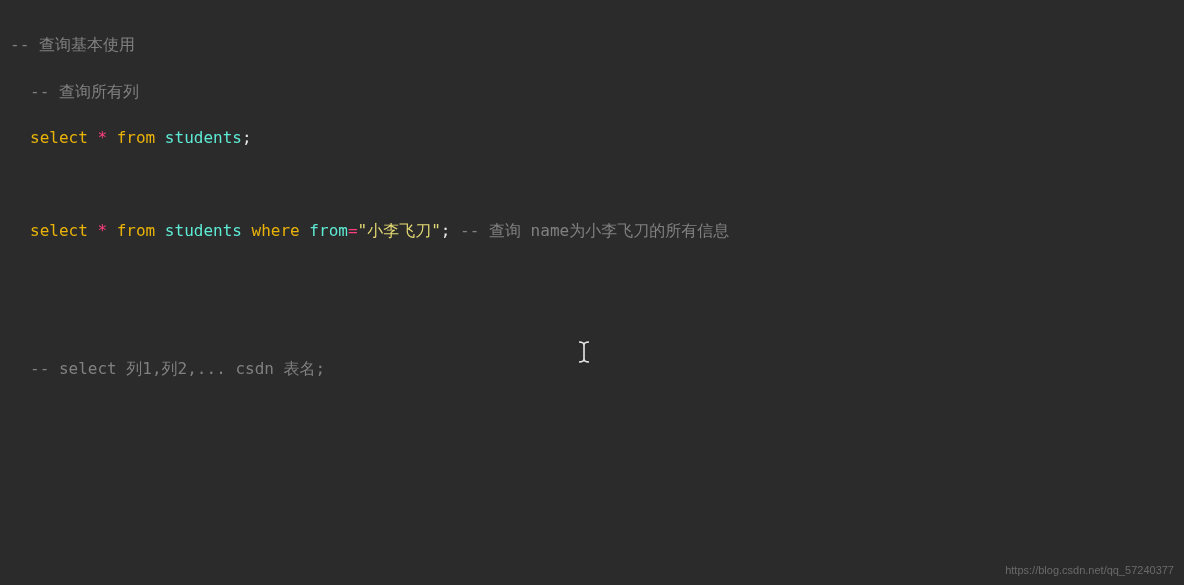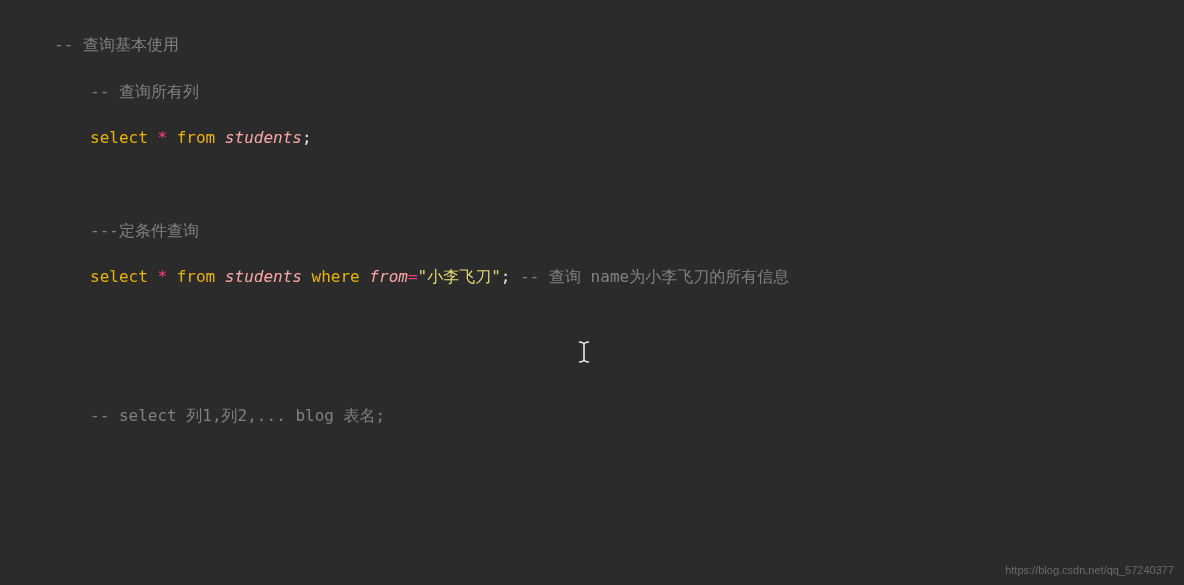--- a/index.html
+++ b/index.html
@@ -18,35 +18,33 @@
       padding: 10px 0 0 0;
       position: relative;
       overflow: hidden;
     }
     .code-editor {
       white-space: pre;
     }
     .line {
       display: block;
       padding-left: 10px;
-      margin-left: 44px;
     }
     .indent1 {
-      padding-left: 46px;
+      padding-left: 30px;
     }
     .comment {
       color: #808080;
     }
     .keyword {
       color: #eab308;
       font-weight: 500;
     }
     .identifier {
-      color: #fca5a5;
-      font-style: italic;
+      color: #5eead4;
     }
     .string {
       color: #e6db74;
     }
     .number {
       color: #c586e0;
     }
     .operator {
       color: #ff3d7f;
     }
@@ -74,25 +72,24 @@
     }
   </style>
 </head>
 <body>
 
 <div class="code-editor">
 <span class="line"><span class="comment">-- 查询基本使用</span></span>
 <span class="line indent1"><span class="comment">-- 查询所有列</span></span>
 <span class="line indent1"><span class="keyword">select</span><span class="operator"> * </span><span class="keyword">from</span><span class="identifier"> students</span><span class="punct">;</span></span>
 <div class="blank"></div>
-<span class="line indent1"><span class="comment">---定条件查询</span></span>
 <span class="line indent1"><span class="keyword">select</span><span class="operator"> * </span><span class="keyword">from</span><span class="identifier"> students </span><span class="keyword">where</span><span class="identifier"> from</span><span class="operator">=</span><span class="string">"小李飞刀"</span><span class="punct">;</span><span class="comment"> -- 查询 name为小李飞刀的所有信息</span></span>
 <div class="blank"></div>
 <div class="blank"></div>
-<span class="line indent1"><span class="comment">-- select 列1,列2,... blog 表名;</span></span>
+<span class="line indent1"><span class="comment">-- select 列1,列2,... csdn 表名;</span></span>
 
 
 
 
 
 
 
 
 
 

